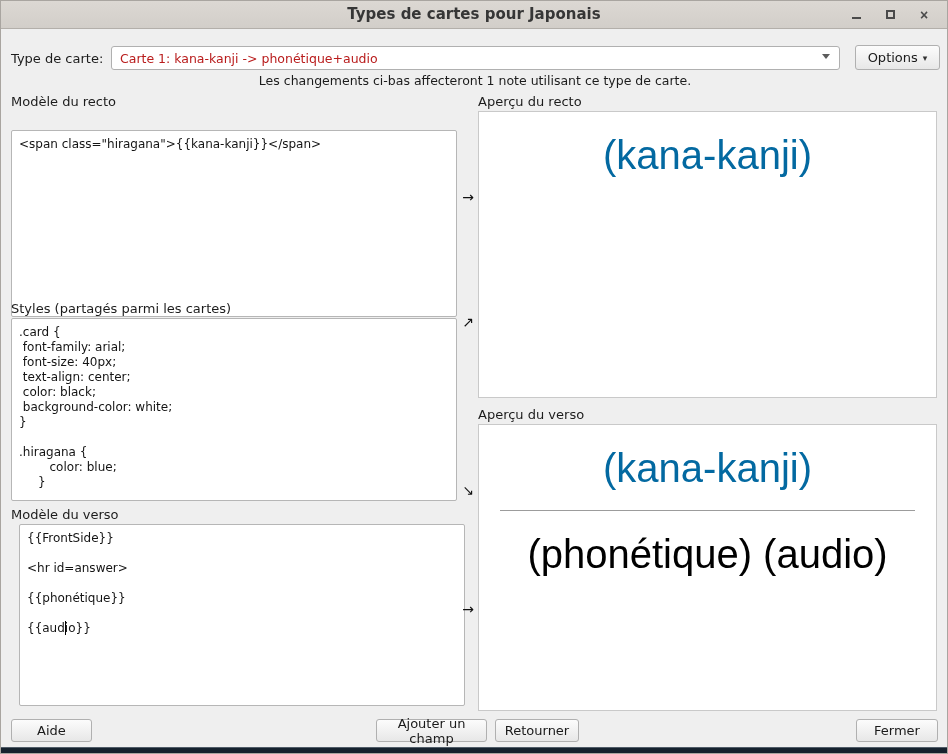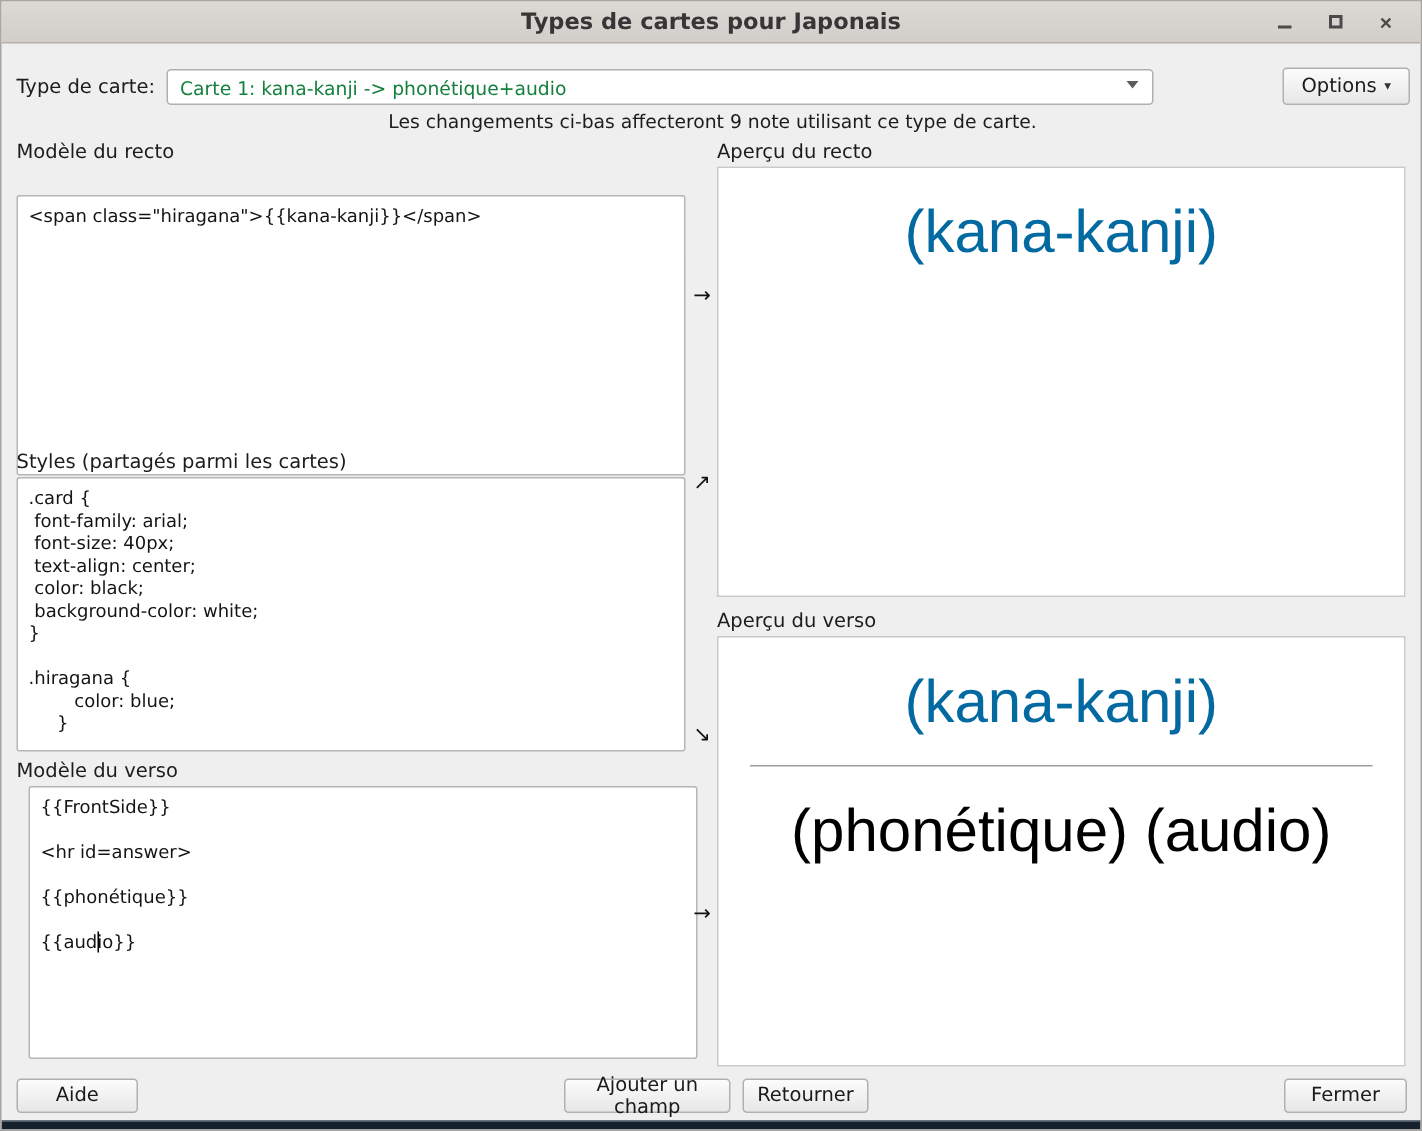--- a/index.html
+++ b/index.html
@@ -21,24 +21,24 @@
   .win-controls{ position:absolute; right:6px; top:0; height:27px; display:flex; align-items:center;}
   .win-btn{ width:34px; height:27px; display:flex; align-items:center; justify-content:center;
     background:transparent; border:none; cursor:default; }
   .glyph-min{ display:block; width:9px; height:0; border-bottom:2px solid #4a4a4a; margin-top:6px;}
   .glyph-max{ display:block; width:9px; height:9px; border:2px solid #4a4a4a;}
   .glyph-close{ font-size:14px; font-weight:bold; color:#4a4a4a; line-height:1;}
   
   .lbl{ position:absolute; font-size:13px; color:#1c1c1c; white-space:nowrap;}
   #cardtype-label{ left:10px; top:50px;}
   .combo{
-    position:absolute; left:110px; top:45px; width:658px; height:24px;
+    position:absolute; left:110px; top:45px; width:729px; height:24px;
     background:#fff; border:1px solid #b0b0b0; border-radius:3px;
     display:flex; align-items:center; padding:0 22px 0 8px;
-    font-size:12.5px; color:#15803d; cursor:default;
+    font-size:12.5px; color:#b91c1c; cursor:default;
   }
   .combo-arrow{ position:absolute; right:9px; top:7px; width:0; height:0;
     border-left:4px solid transparent; border-right:4px solid transparent; border-top:5px solid #5c5c5c;}
   .btn{
     position:absolute; background:linear-gradient(#fcfcfc,#e7e7e7);
     border:1px solid #b0b0b0; border-radius:3px;
     font-size:13px; color:#1a1a1a; font-family:"DejaVu Sans", sans-serif;
     display:flex; align-items:center; justify-content:center; gap:5px; cursor:default;
   }
   #options-button{ left:854px; top:44px; width:85px; height:25px;}
@@ -113,21 +113,21 @@
   <span class="lbl" id="cardtype-label">Type de carte:</span>
   <div class="combo">
     <span>Carte 1: kana-kanji -&gt; phonétique+audio</span>
     <span class="combo-arrow"></span>
   </div>
   <button class="btn" id="options-button">
     <span>Options</span>
     <span class="menu-arrow">▾</span>
   </button>
 
-  <div class="notice">Les changements ci-bas affecteront 9 note utilisant ce type de carte.</div>
+  <div class="notice">Les changements ci-bas affecteront 1 note utilisant ce type de carte.</div>
 
   <span class="lbl" id="front-template-label">Modèle du recto</span>
   <textarea class="editor" id="editor-front" spellcheck="false" style="">&lt;span class="hiragana"&gt;{{kana-kanji}}&lt;/span&gt;</textarea>
 
   <span class="lbl" id="styles-label">Styles (partagés parmi les cartes)</span>
   <textarea class="editor" id="editor-styles" spellcheck="false" style="">.card {
  font-family: arial;
  font-size: 40px;
  text-align: center;
  color: black;

